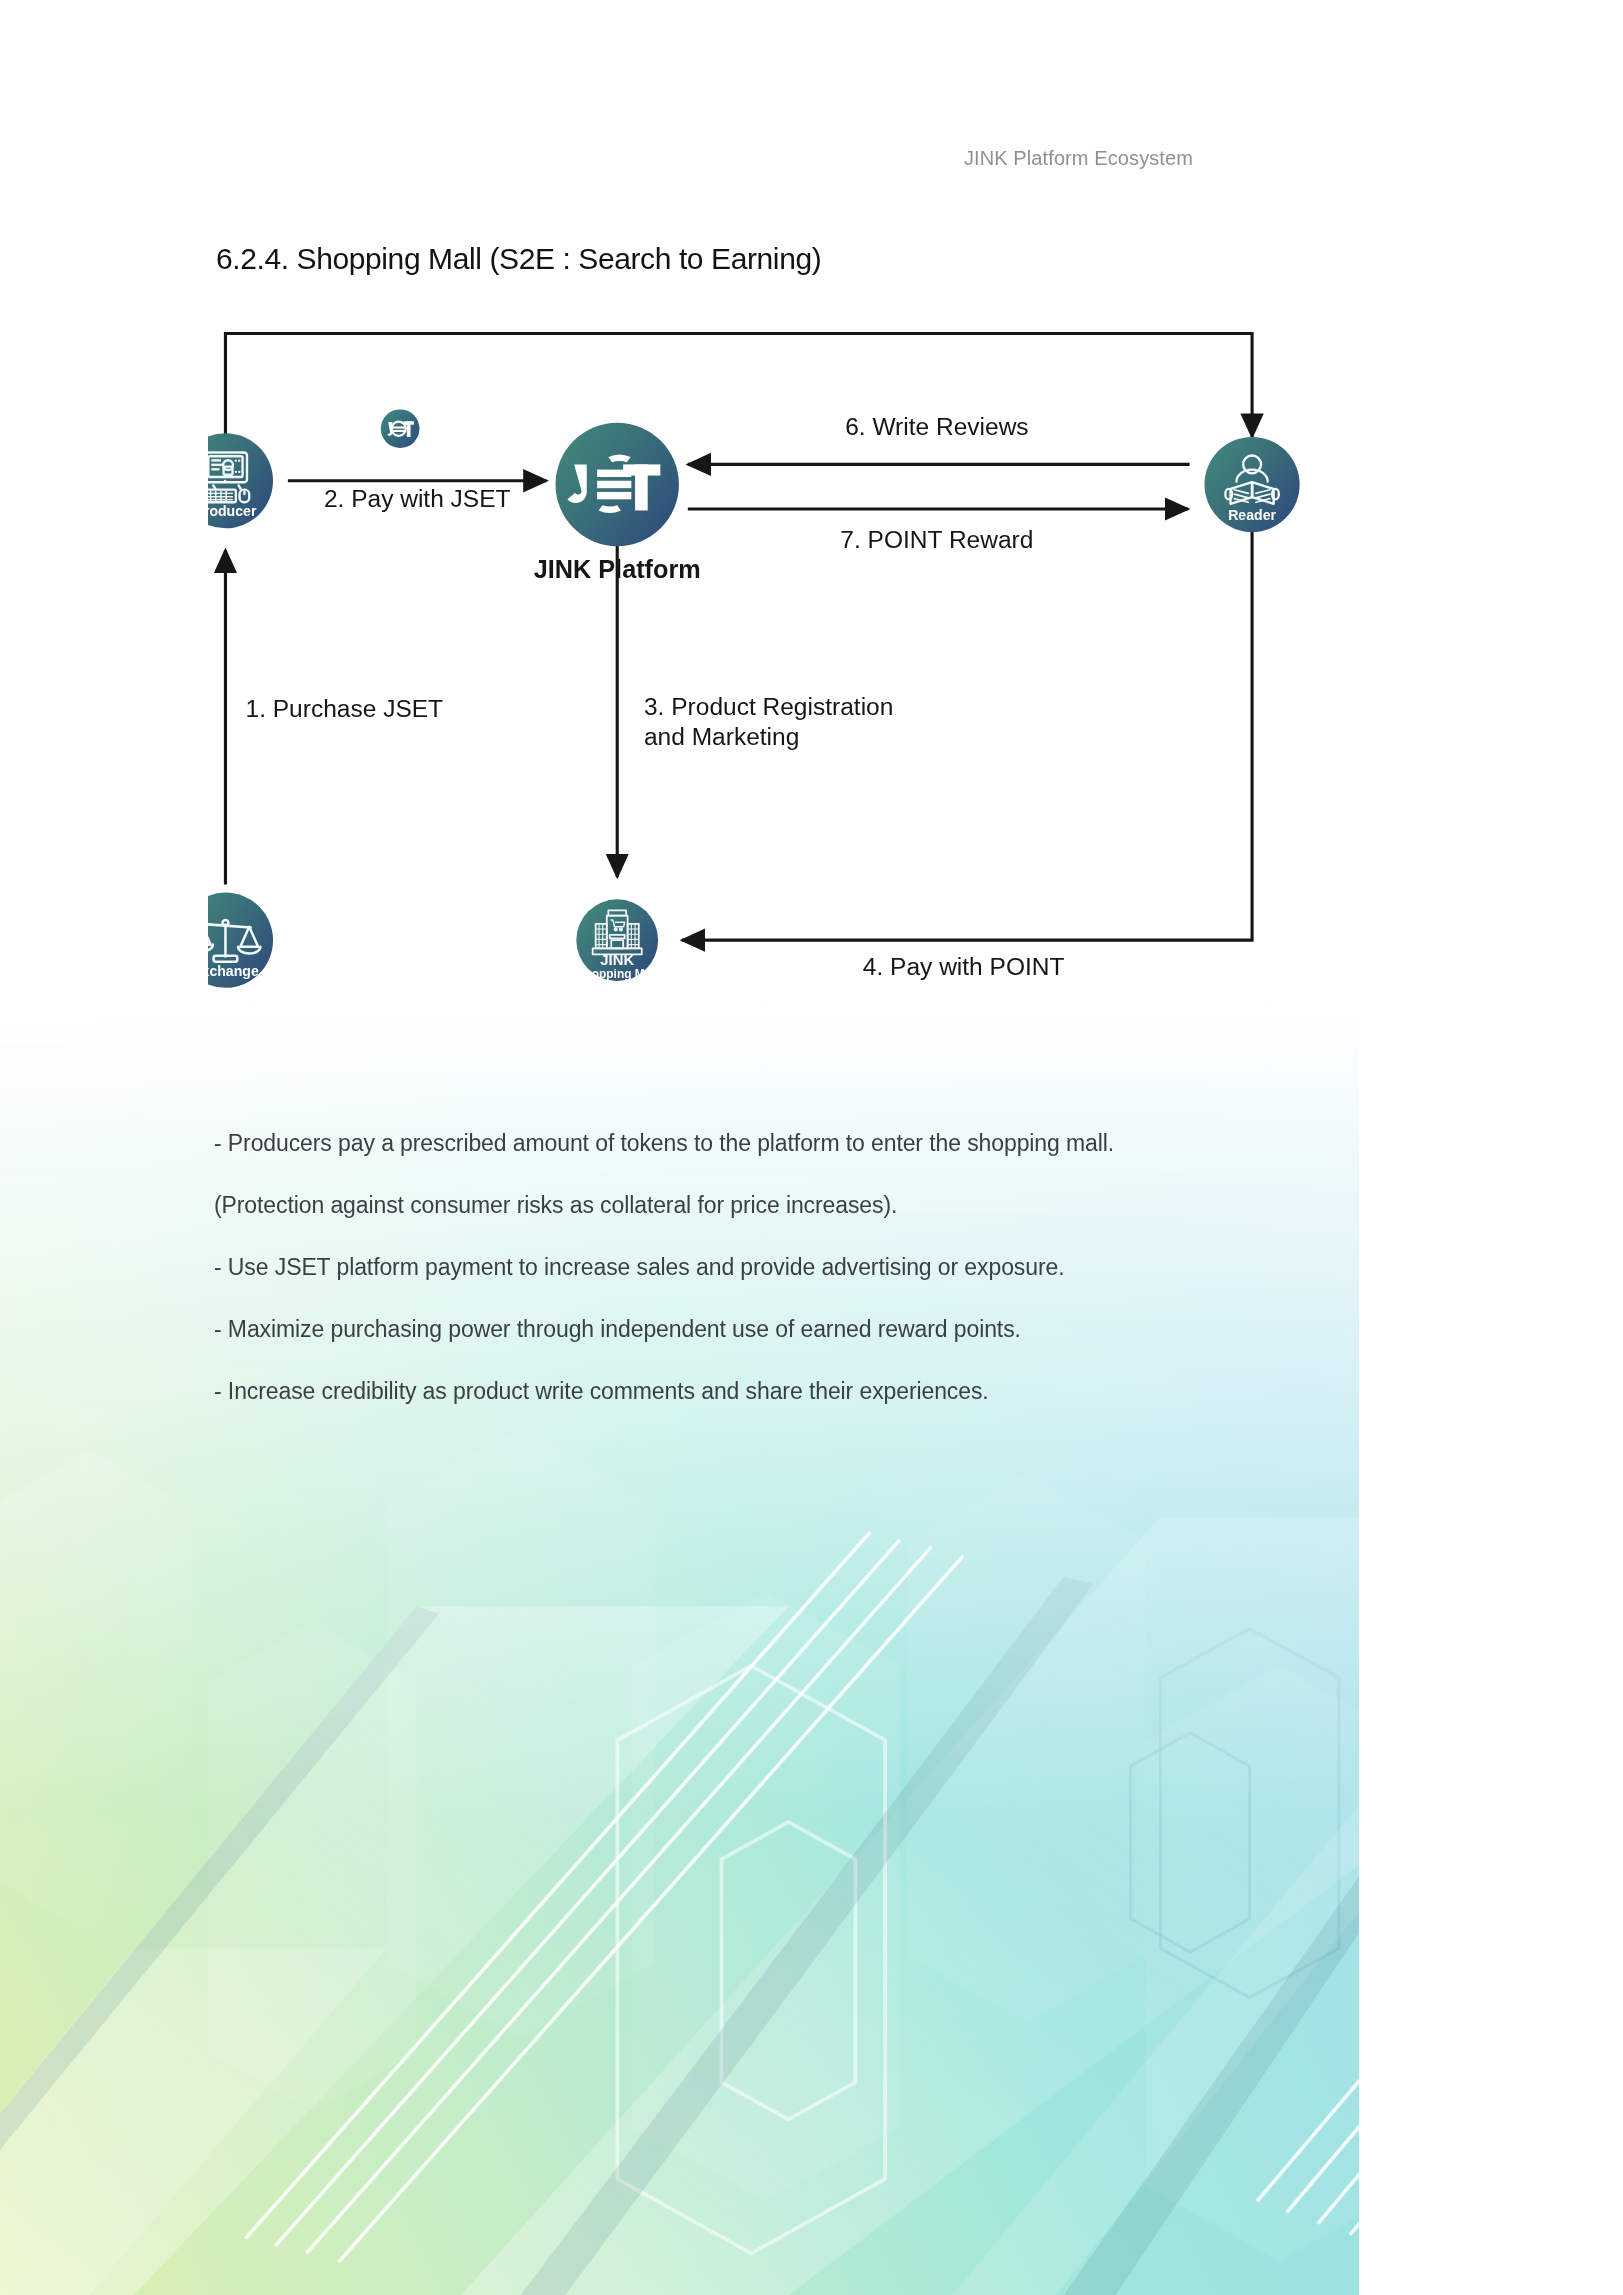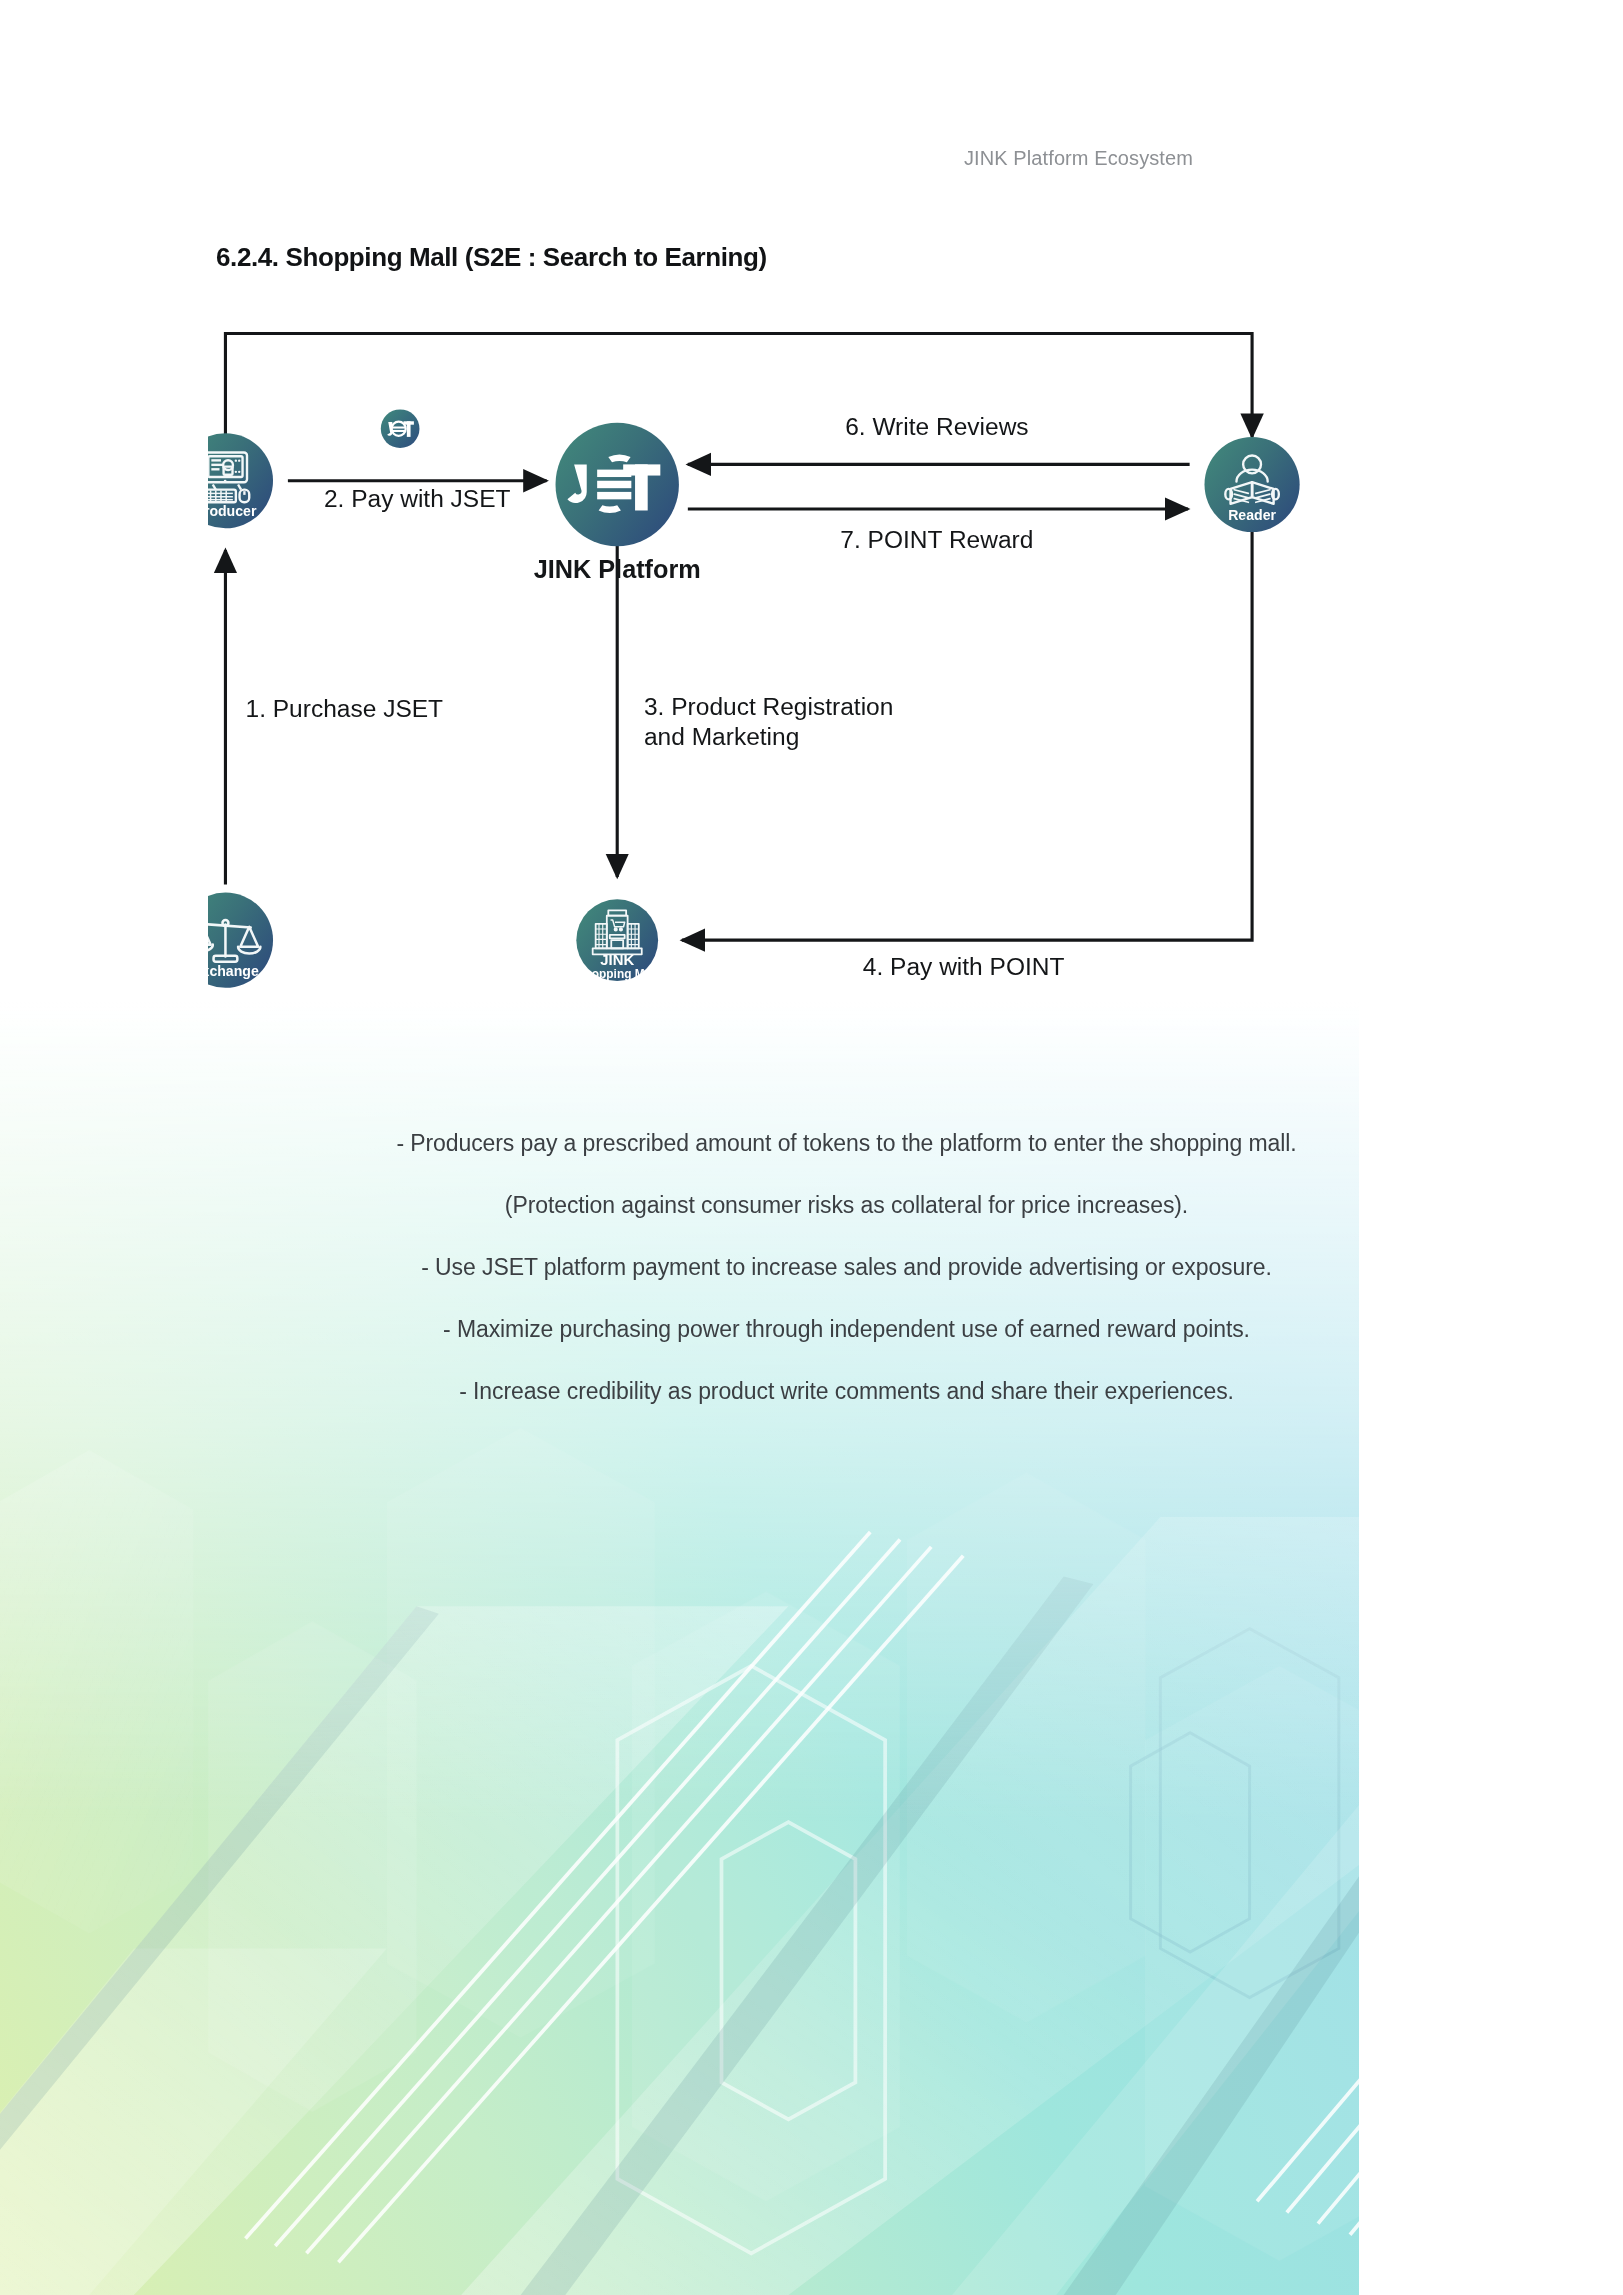--- a/index.html
+++ b/index.html
@@ -39,22 +39,22 @@
     letter-spacing: 0.1px;
     z-index: 5;
     white-space: nowrap;
   }
 
   
   #section-title {
     position: absolute;
     left: 216px;
     top: 242px;
-    font-size: 26px;
-    font-weight: bold;
+    font-size: 30px;
+    font-weight: normal;
     color: #111315;
     letter-spacing: -0.4px;
     white-space: nowrap;
     z-index: 5;
   }
 
   
   #diagram {
     position: absolute;
     left: 208px;
@@ -64,21 +64,20 @@
     z-index: 4;
   }
 
   
   #notes {
     position: absolute;
     left: 214px;
     top: 1132px;
     width: 1265px;
     z-index: 5;
-    text-align: center;
   }
   .note-line {
     font-size: 23px;
     line-height: 1;
     color: #3b3f43;
     margin-bottom: 39px;
     white-space: nowrap;
     letter-spacing: -0.1px;
   }
 </style>

